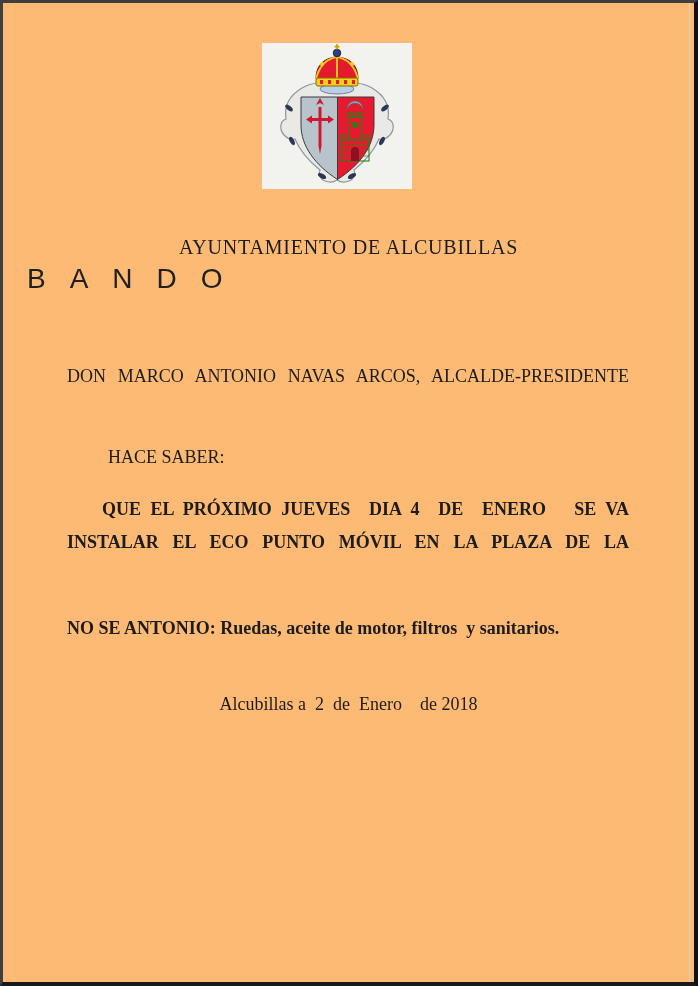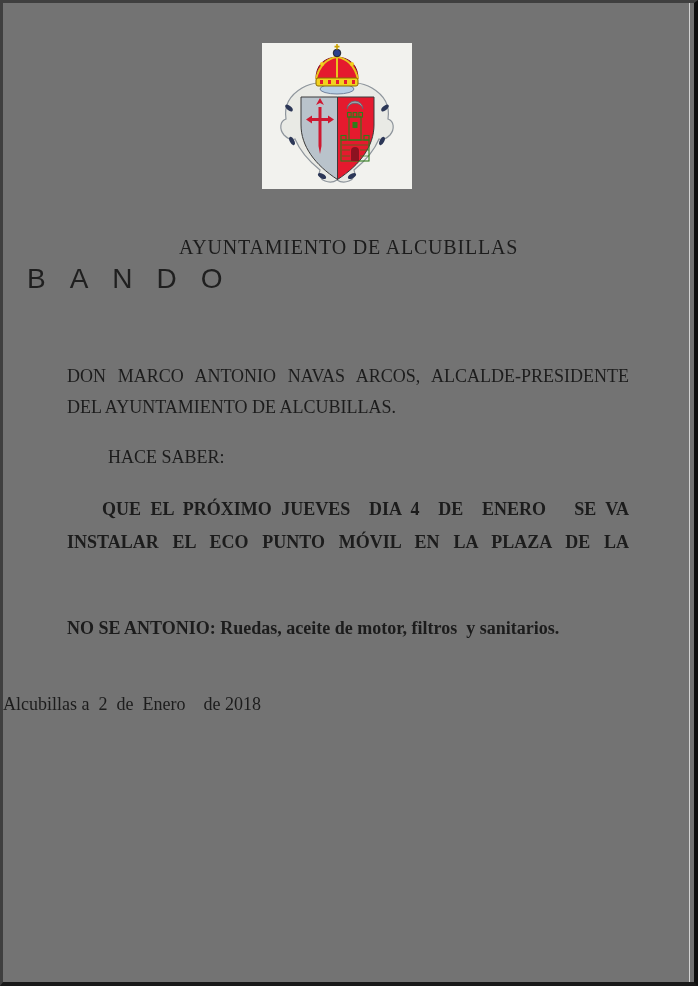--- a/index.html
+++ b/index.html
@@ -1,39 +1,39 @@
 <!DOCTYPE html>
 <html><head>
 <meta charset="utf-8">
 <style>
   html,body{margin:0;padding:0;background:#ffffff;}
   .page{
     position:relative;width:698px;height:986px;box-sizing:border-box;
-    background:#737373;color:#1c1c1c;
+    background:#fdba74;color:#1c1c1c;
     border-left:3px solid #3f3f3f;border-top:3px solid #3f3f3f;
     border-bottom:4px solid #191919;border-right:4px solid #101010;
     font-family:"Liberation Serif",serif;overflow:hidden;
   }
   .edge-line{position:absolute;top:0;bottom:0;right:4px;width:1px;background:#d2d2d2;}
   .crest{position:absolute;left:259px;top:40px;width:150px;height:146px;}
   .title{position:absolute;left:0;right:0;top:233px;text-align:center;font-size:20px;letter-spacing:0.8px;}
   .subtitle{
     position:absolute;left:0;right:0;top:260px;text-align:left;
     font-family:"Liberation Sans",sans-serif;font-weight:400;font-size:28px;
     letter-spacing:24px;text-indent:24px;color:#1f1f1f;
   }
   .intro{position:absolute;left:64px;width:562px;top:358px;font-size:18px;line-height:31px;}
   .jline{text-align:justify;text-align-last:justify;}
   .indent{text-indent:35px;}
   .hace{position:absolute;left:105px;top:444px;font-size:18px;}
   .announce{position:absolute;left:64px;width:562px;top:490px;font-size:18px;line-height:33px;font-weight:bold;}
   .pline{white-space:pre-wrap;}
   .u{text-decoration-thickness:2px;text-underline-offset:3px;}
   .exclusions{position:absolute;left:64px;top:615px;font-size:18px;font-weight:bold;}
-  .dateline{position:absolute;left:0;right:0;top:691px;font-size:18px;}
+  .dateline{position:absolute;left:0;right:0;top:691px;text-align:center;font-size:18px;}
   svg .outline{stroke:#3a3a3a;stroke-width:1;}
   svg .cart{stroke:#8e959c;stroke-width:1.2;}
   svg .green-stroke{stroke:#2e7d1a;stroke-width:1.1;fill:none;}
 </style>
 </head>
 <body>
 
 <div class="page">
   <div class="edge-line"></div>
 
@@ -100,21 +100,20 @@
         <path d="M75,1 V6.5 M72.5,3.6 H77.5" stroke="#caa100" stroke-width="1.6" fill="none"></path>
       </g>
     </svg>
   </div>
 
   <div class="title">AYUNTAMIENTO DE ALCUBILLAS</div>
   <div class="subtitle">BANDO</div>
 
   <div class="intro">
     <div class="jline">DON MARCO ANTONIO NAVAS ARCOS, ALCALDE-PRESIDENTE</div>
-    <div>DEL AYUNTAMIENTO DE ALCUBILLAS.</div>
   </div>
 
   <div class="hace">HACE SABER:</div>
 
   <div class="announce">
     <div class="jline indent"><span>QUE EL PRÓXIMO </span><span class="u">JUEVES&nbsp; DIA 4&nbsp; DE&nbsp; ENERO </span><span>&nbsp; SE VA</span></div>
     <div class="jline"><span>INSTALAR EL </span><span class="u">ECO PUNTO MÓVIL</span><span> EN LA PLAZA DE LA</span></div>
   </div>
 
   <div class="exclusions pline"><span class="u">NO SE ANTONIO</span><span>: Ruedas, aceite de motor, filtros  y sanitarios.</span></div>

